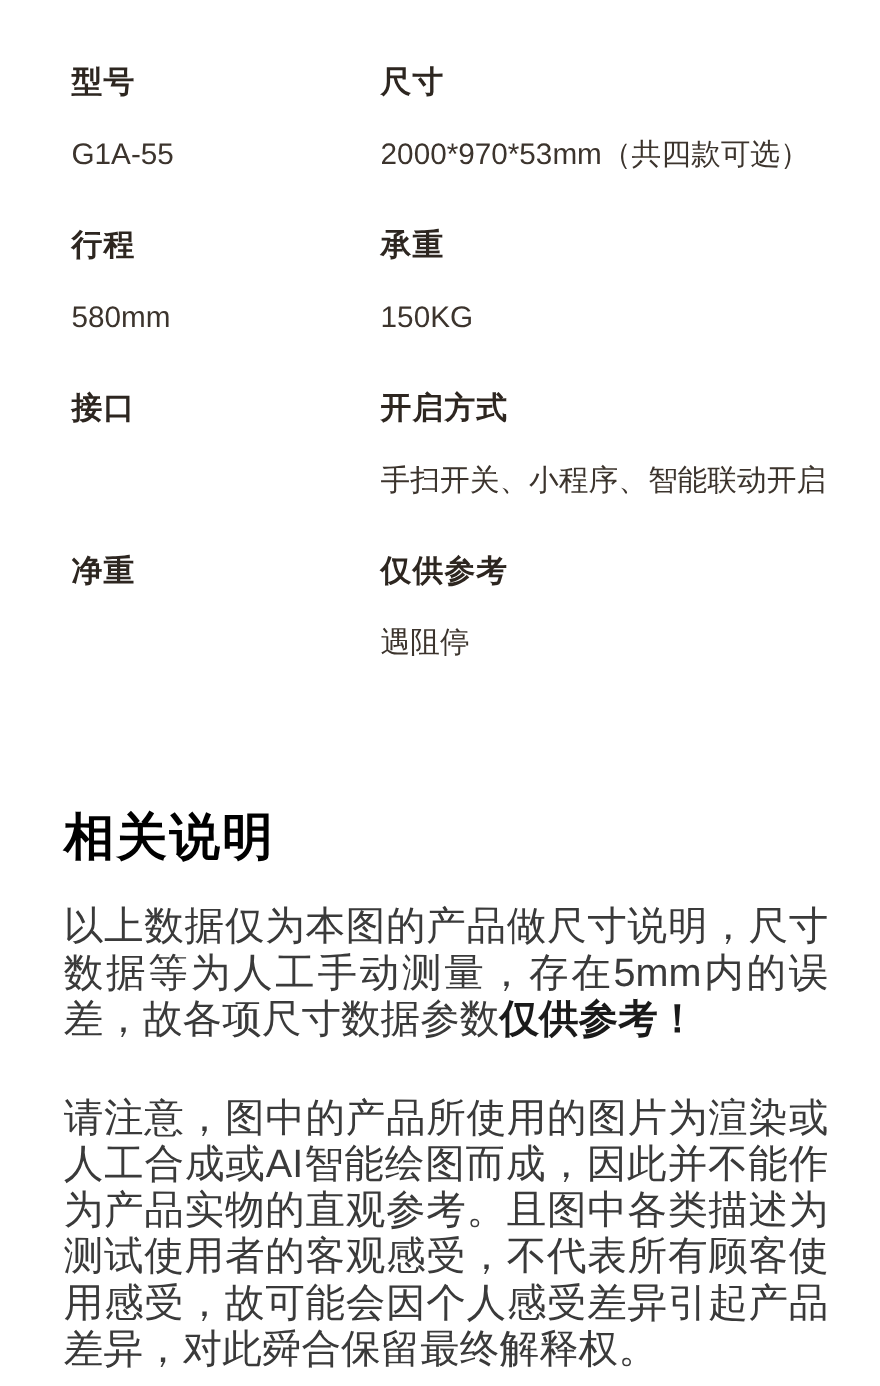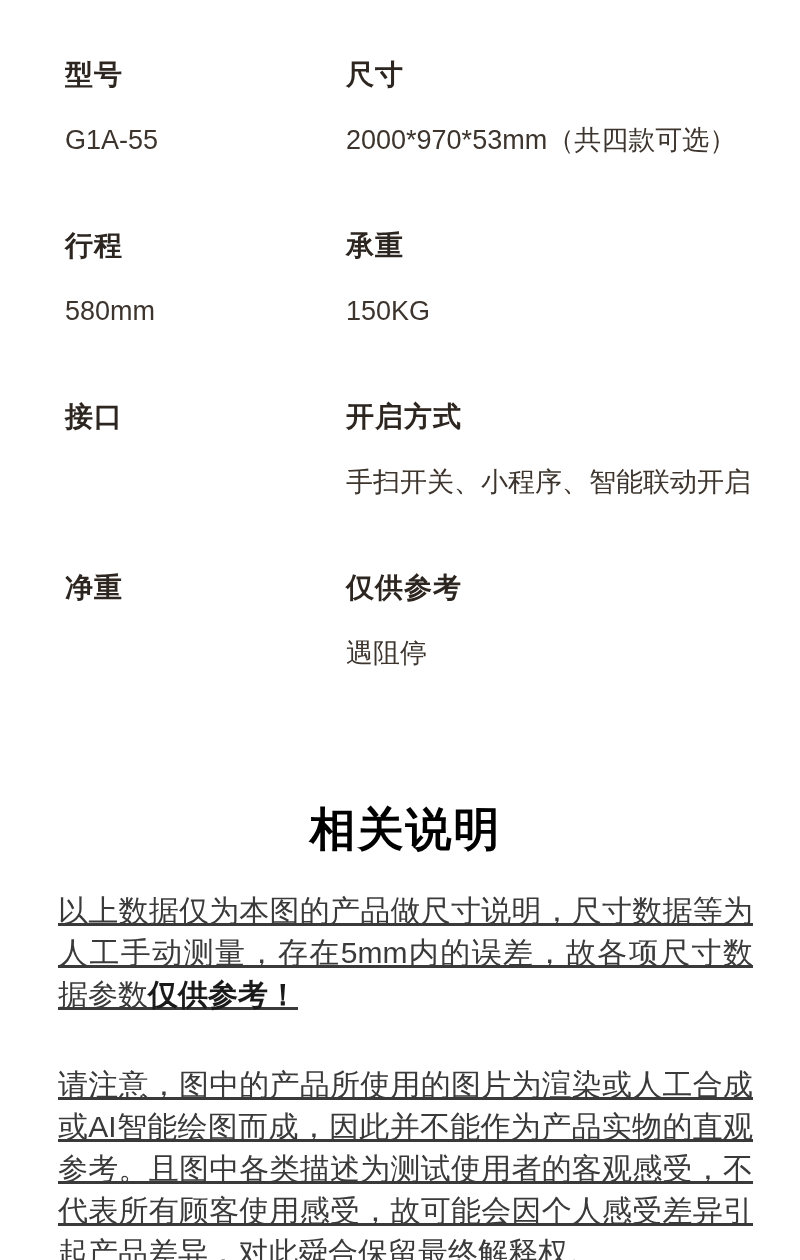--- a/index.html
+++ b/index.html
@@ -7,55 +7,53 @@
     width: 800px;
     height: 1260px;
     background: #ffffff;
     font-family: "Liberation Sans", sans-serif;
     overflow: hidden;
   }
   .spec-section { padding: 60px 40px 0 65px; }
   .spec-grid {
     display: grid;
     grid-template-columns: 281px 1fr;
-    row-gap: 76px;
+    row-gap: 53px;
   }
   .spec-label {
     font-size: 28px;
     font-weight: 700;
     color: #2d2620;
     line-height: 30px;
     letter-spacing: 1px;
   }
   .spec-value {
     margin-top: 35px;
     font-size: 27px;
     font-weight: 400;
     color: #3c342d;
     line-height: 30px;
     white-space: nowrap;
   }
   .notes-section { padding: 0 47px 0 58px; }
   .notes-title {
     margin: 136px 0 0 0;
-    text-align: center;
     font-size: 46px;
     font-weight: 700;
     color: #000000;
     letter-spacing: 2px;
     line-height: 50px;
   }
   .notes-para {
     margin: 0;
-    font-size: 30px;
+    font-size: 36px;
     line-height: 42px;
     color: #3a3a3a;
     text-align: justify;
     text-justify: inter-ideograph;
-    text-decoration: underline;
   }
   .para-1 { margin-top: 36px; }
   .para-2 { margin-top: 48px; }
   .bold-run { font-weight: 700; color: #1a1a1a; }
 </style>
 </head>
 <body>
 
 <div class="spec-section">
   <div class="spec-grid">

